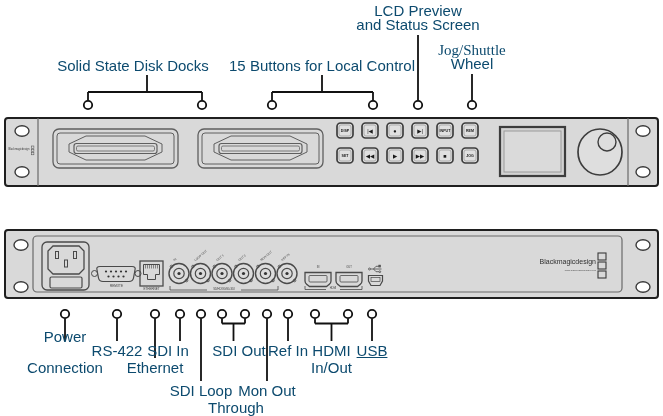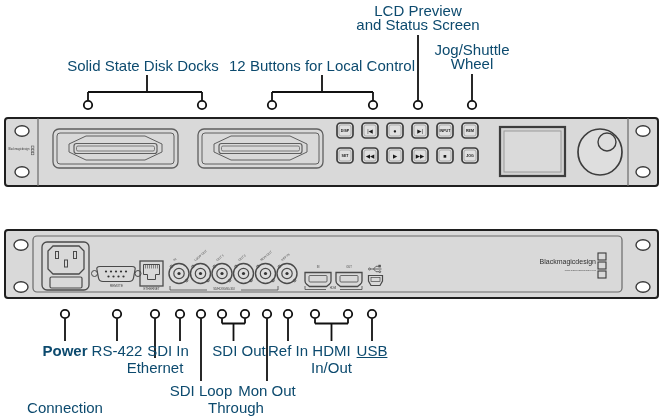--- a/index.html
+++ b/index.html
@@ -245,25 +245,25 @@
     <path d="M180,318.5 V341"></path>
     <path d="M201,318.5 V381"></path>
     <path d="M222,318.5 V323.5 M245,318.5 V323.5 M222,323.5 H245 M233.5,323.5 V341"></path>
     <path d="M267,318.5 V381"></path>
     <path d="M288,318.5 V341"></path>
     <path d="M315,318.5 V323.5 M348,318.5 V323.5 M315,323.5 H348 M331.5,323.5 V341"></path>
     <path d="M372,318.5 V341"></path>
   </g>
 </svg>
 
-<div class="lbl" style="left:143px;top:59px;">Solid State Disk Docks</div>
-<div class="lbl" style="left:322px;top:59px;">12 Buttons for Local Control</div>
+<div class="lbl" style="left:133px;top:59px;">Solid State Disk Docks</div>
+<div class="lbl" style="left:322px;top:59px;">15 Buttons for Local Control</div>
 <div class="lbl" style="left:418px;top:4px;">LCD Preview</div>
 <div class="lbl" style="left:418px;top:18px;">and Status Screen</div>
-<div class="lbl" style="left:472px;top:43px;">Jog/Shuttle</div>
+<div class="lbl" style="left:472px;top:43px;font-family:Liberation Serif, serif;">Jog/Shuttle</div>
 <div class="lbl" style="left:472px;top:57px;">Wheel</div>
 
 <div class="tiny2" style="left:19px;top:148.5px;">Blackmagicdesign</div>
 
 <div class="btn-t" style="left:337px;top:128.5px;">DISP</div>
 <div class="btn-s" style="left:362px;top:127.5px;">|◀</div>
 <div class="btn-s" style="left:387px;top:127.5px;">●</div>
 <div class="btn-s" style="left:412px;top:127.5px;">▶|</div>
 <div class="btn-t" style="left:437px;top:128.5px;">INPUT</div>
 <div class="btn-t" style="left:462px;top:128.5px;">REM</div>
@@ -285,22 +285,22 @@
 <div class="bnc-lbl" style="left:283px;top:259px;">REF IN</div>
 
 <div class="tiny2" style="left:224px;top:288.5px;">SD/HD/3G/6G-SDI</div>
 <div class="tiny2" style="left:318px;top:267px;">IN</div>
 <div class="tiny2" style="left:349px;top:267px;">OUT</div>
 <div class="tiny2" style="left:333px;top:288px;">HDMI</div>
 
 <div class="brand-r">Blackmagicdesign</div>
 <div class="brand-url">www.blackmagicdesign.com</div>
 
-<div class="lbl" style="left:65px;top:344px;font-weight:bold;">Power</div>
-<div class="lbl" style="left:65px;top:361px;margin-top:40px;">Connection</div>
+<div class="lbl" style="left:65px;top:330px;">Power</div>
+<div class="lbl" style="left:65px;top:361px;">Connection</div>
 <div class="lbl" style="left:117px;top:344px;">RS-422</div>
 <div class="lbl" style="left:155px;top:361px;">Ethernet</div>
 <div class="lbl" style="left:168px;top:344px;">SDI In</div>
 <div class="lbl" style="left:201px;top:384px;">SDI Loop</div>
 <div class="lbl" style="left:201px;top:401px;margin-left:35px;">Through</div>
 <div class="lbl" style="left:239px;top:344px;">SDI Out</div>
 <div class="lbl" style="left:267px;top:384px;">Mon Out</div>
 <div class="lbl" style="left:288px;top:344px;">Ref In</div>
 <div class="lbl" style="left:331.5px;top:344px;">HDMI</div>
 <div class="lbl" style="left:331.5px;top:361px;">In/Out</div>

